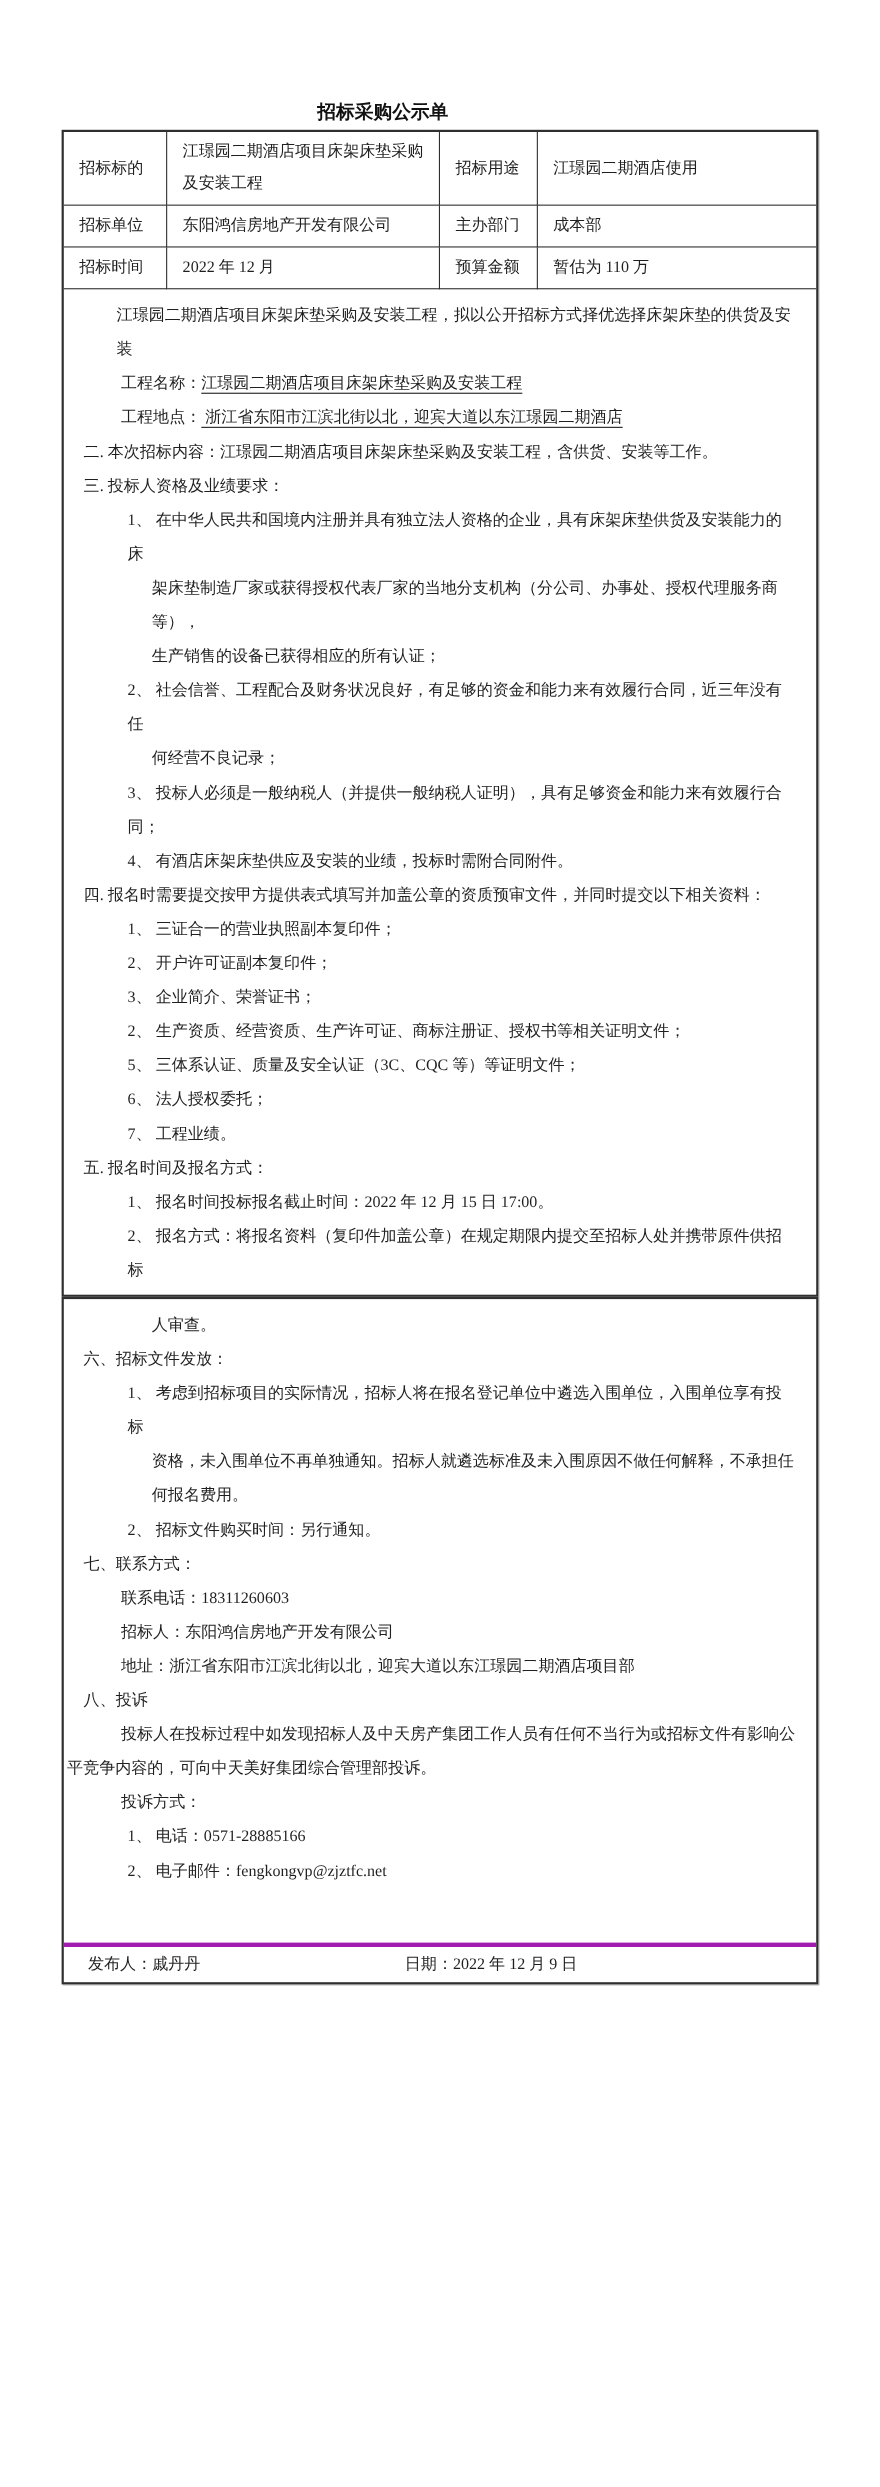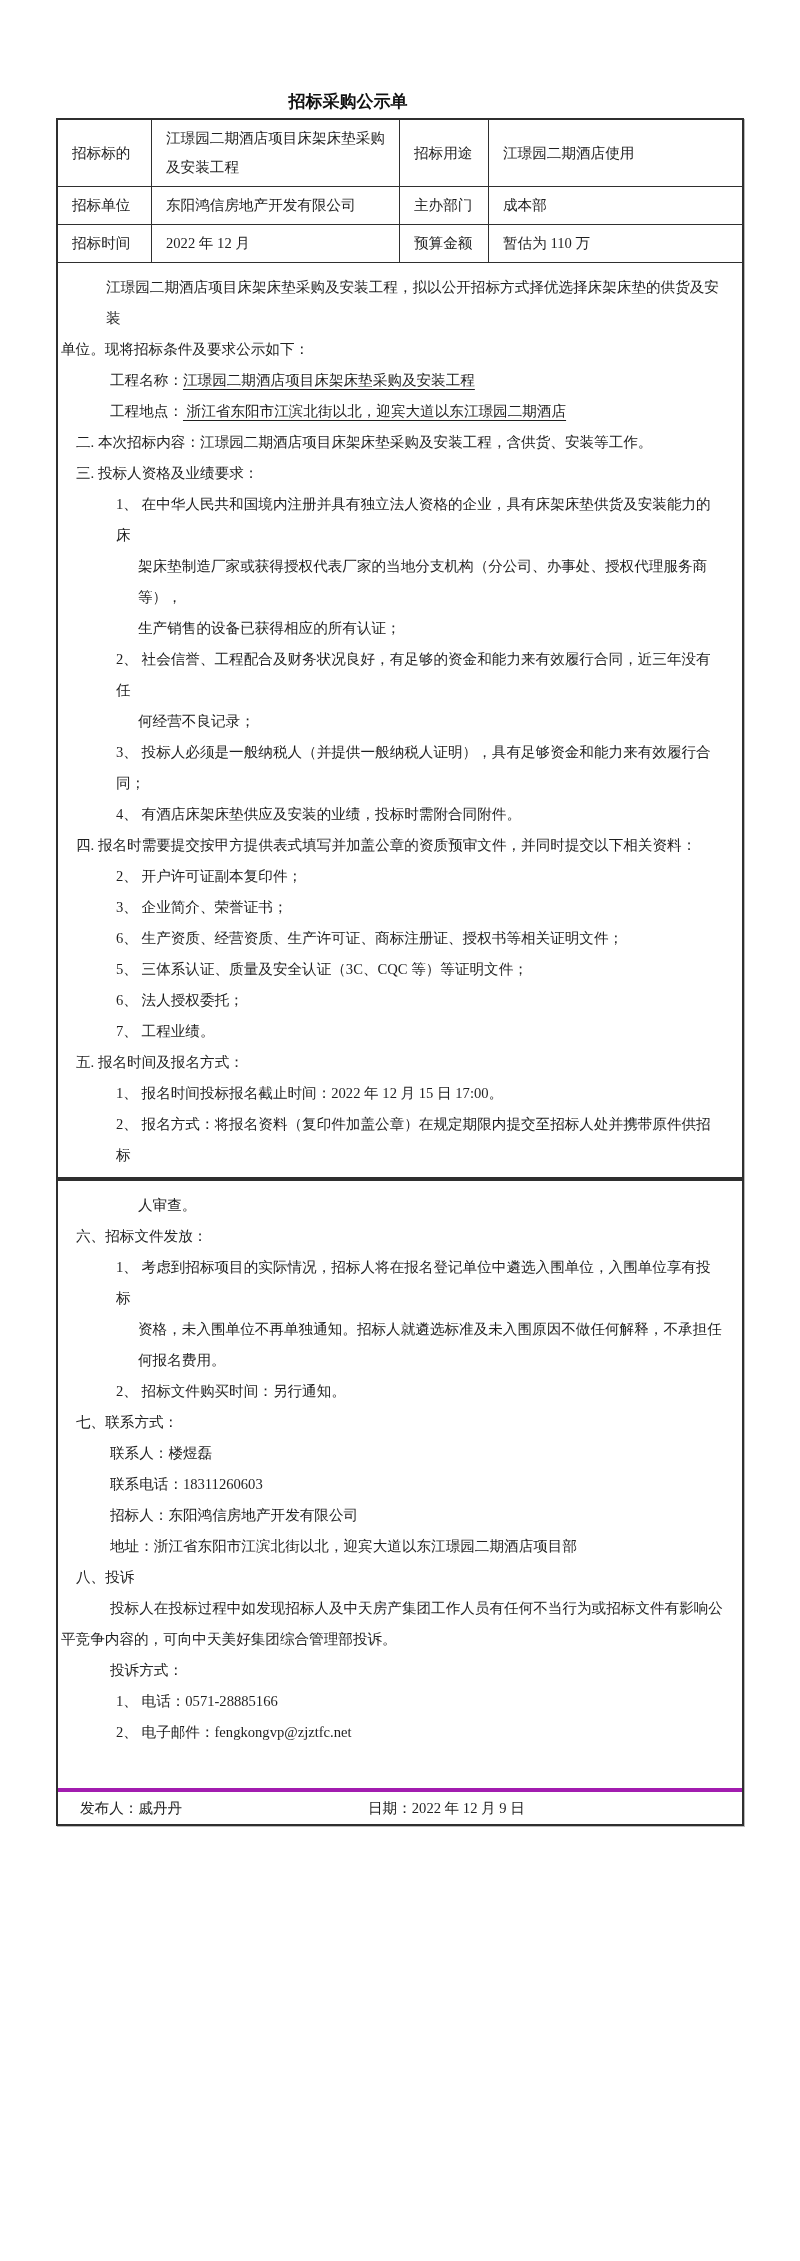--- a/index.html
+++ b/index.html
@@ -96,55 +96,54 @@
       <div class="cell r3">
           <span>预算金额</span>
         </div>
       <div class="cell r3 last">
           <span>暂估为 110 万</span>
         </div>
     </div>
 
     <div class="body-lines">
         <div class="line l-para"><span>江璟园二期酒店项目床架床垫采购及安装工程，拟以公开招标方式择优选择床架床垫的供货及安装</span></div>
-        <div class="line l-flush"><span>单位。现将招标条件及要求公示如下：</span></div>
         <div class="line l-sub"><span>工程名称：</span><span class="u">江璟园二期酒店项目床架床垫采购及安装工程</span></div>
         <div class="line l-sub"><span>工程地点：</span><span class="u"> 浙江省东阳市江滨北街以北，迎宾大道以东江璟园二期酒店 </span></div>
         <div class="line l-head"><span>二.  本次招标内容：江璟园二期酒店项目床架床垫采购及安装工程，含供货、安装等工作。</span></div>
         <div class="line l-head"><span>三.  投标人资格及业绩要求：</span></div>
         <div class="line l-item"><span>1、 在中华人民共和国境内注册并具有独立法人资格的企业，具有床架床垫供货及安装能力的床</span></div>
         <div class="line l-cont"><span>架床垫制造厂家或获得授权代表厂家的当地分支机构（分公司、办事处、授权代理服务商等），</span></div>
         <div class="line l-cont"><span>生产销售的设备已获得相应的所有认证；</span></div>
         <div class="line l-item"><span>2、 社会信誉、工程配合及财务状况良好，有足够的资金和能力来有效履行合同，近三年没有任</span></div>
         <div class="line l-cont"><span>何经营不良记录；</span></div>
         <div class="line l-item"><span>3、 投标人必须是一般纳税人（并提供一般纳税人证明），具有足够资金和能力来有效履行合同；</span></div>
         <div class="line l-item"><span>4、 有酒店床架床垫供应及安装的业绩，投标时需附合同附件。</span></div>
         <div class="line l-head"><span>四. 报名时需要提交按甲方提供表式填写并加盖公章的资质预审文件，并同时提交以下相关资料：</span></div>
+        <div class="line l-item"><span>1、 三证合一的营业执照副本复印件；</span></div>
         <div class="line l-item"><span>2、 开户许可证副本复印件；</span></div>
         <div class="line l-item"><span>3、 企业简介、荣誉证书；</span></div>
-        <div class="line l-item"><span>6、 生产资质、经营资质、生产许可证、商标注册证、授权书等相关证明文件；</span></div>
+        <div class="line l-item"><span>2、 生产资质、经营资质、生产许可证、商标注册证、授权书等相关证明文件；</span></div>
         <div class="line l-item"><span>5、 三体系认证、质量及安全认证（3C、CQC 等）等证明文件；</span></div>
         <div class="line l-item"><span>6、 法人授权委托；</span></div>
         <div class="line l-item"><span>7、 工程业绩。</span></div>
         <div class="line l-head"><span>五. 报名时间及报名方式：</span></div>
         <div class="line l-item"><span>1、 报名时间投标报名截止时间：2022 年 12 月 15 日 17:00。</span></div>
         <div class="line l-item"><span>2、 报名方式：将报名资料（复印件加盖公章）在规定期限内提交至招标人处并携带原件供招标</span></div>
       </div>
   </div>
 
   <div class="box box2">
     <div class="body-lines body2">
         <div class="line l-cont"><span>人审查。</span></div>
         <div class="line l-head"><span>六、招标文件发放：</span></div>
         <div class="line l-item"><span>1、 考虑到招标项目的实际情况，招标人将在报名登记单位中遴选入围单位，入围单位享有投标</span></div>
         <div class="line l-cont"><span>资格，未入围单位不再单独通知。招标人就遴选标准及未入围原因不做任何解释，不承担任</span></div>
         <div class="line l-cont"><span>何报名费用。</span></div>
         <div class="line l-item"><span>2、 招标文件购买时间：另行通知。</span></div>
         <div class="line l-head"><span>七、联系方式：</span></div>
-        <div class="line l-sub"><span>联系人：楼煜磊</span></div>
         <div class="line l-sub"><span>联系电话：18311260603</span></div>
         <div class="line l-sub"><span>招标人：东阳鸿信房地产开发有限公司</span></div>
         <div class="line l-sub"><span>地址：浙江省东阳市江滨北街以北，迎宾大道以东江璟园二期酒店项目部</span></div>
         <div class="line l-head"><span>八、投诉</span></div>
         <div class="line l-sub"><span>投标人在投标过程中如发现招标人及中天房产集团工作人员有任何不当行为或招标文件有影响公</span></div>
         <div class="line l-flush"><span>平竞争内容的，可向中天美好集团综合管理部投诉。</span></div>
         <div class="line l-sub"><span>投诉方式：</span></div>
         <div class="line l-item"><span>1、 电话：0571-28885166</span></div>
         <div class="line l-item"><span>2、 电子邮件：fengkongvp@zjztfc.net</span></div>
       </div>

